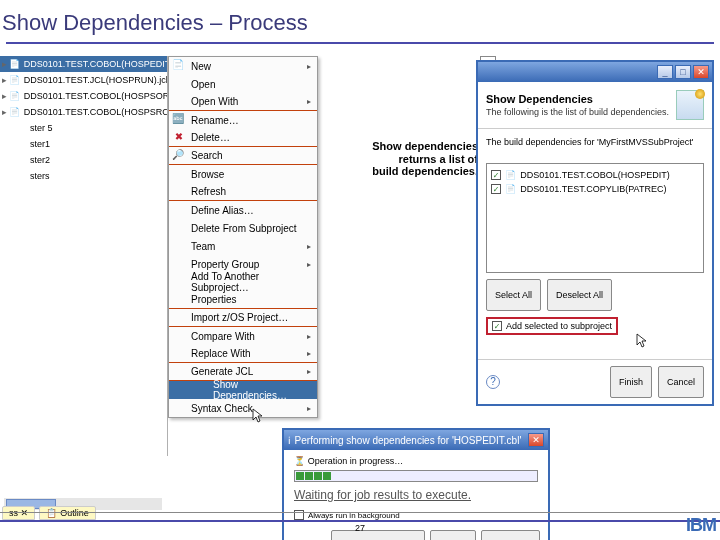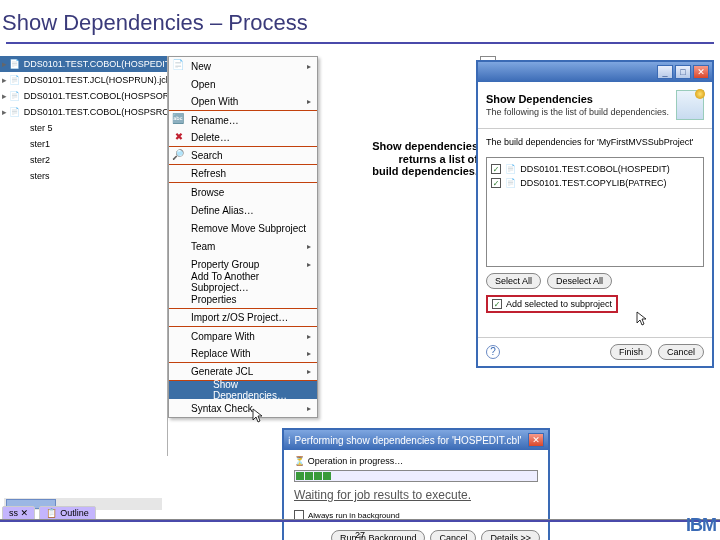--- a/index.html
+++ b/index.html
@@ -14,54 +14,54 @@
   .nav-expand { width: 10px; text-align: center; color: #666; }
   .context-menu { position: absolute; left: 168px; top: 56px; width: 150px; background: #fbfbfb; border: 1px solid #999; box-shadow: 2px 2px 3px rgba(0,0,0,0.25); }
   .menu-item { display: flex; align-items: center; height: 18px; padding: 0 6px 0 22px; position: relative; font-size: 10px; }
   .menu-item.sep-after { border-bottom: 1px solid #c2410c; }
   .menu-item.highlighted { background: #3b6ea5; color: #fff; padding-left: 44px; }
   .menu-icon { position: absolute; left: 3px; width: 14px; height: 14px; font-size: 10px; text-align: center; }
   .menu-arrow { position: absolute; right: 6px; font-size: 8px; color: #555; }
   .scrollbar-area { position: absolute; bottom: 30px; left: 4px; width: 158px; height: 12px; background: #e6e6e6; display: flex; align-items: center; }
   .scroll-thumb { background: #9bb7e4; height: 10px; width: 50px; margin-left: 2px; border: 1px solid #6a8ac4; }
   .tabs { position: absolute; bottom: 18px; left: 0; width: 240px; display: flex; align-items: center; height: 18px; gap: 4px; padding-left: 2px; }
-  .tab { display: flex; align-items: center; gap: 3px; padding: 1px 6px; background: #c4b5fd; border: 1px solid #ccc; border-radius: 2px 2px 0 0; font-size: 9px; }
+  .tab { display: flex; align-items: center; gap: 3px; padding: 1px 6px; background: #fef9c3; border: 1px solid #ccc; border-radius: 2px 2px 0 0; font-size: 9px; }
   
   .dialog { position: absolute; right: 6px; top: 60px; width: 238px; border: 2px solid #3a6ab5; background: #fff; }
   .dlg-titlebar { height: 20px; background: linear-gradient(#7ea6e0,#3a6ab5); display: flex; align-items: center; justify-content: flex-end; padding: 0 3px; gap: 2px; }
   .tb-btn { width: 16px; height: 14px; background: linear-gradient(#e8eefb,#b7c9e8); border: 1px solid #3a6ab5; font-size: 9px; text-align: center; line-height: 12px; color: #2a4a85; }
   .tb-btn.close { background: linear-gradient(#f79a8a,#d9472a); color: #fff; }
   .dlg-header { padding: 8px 8px; border-bottom: 1px solid #ccc; display: flex; align-items: center; justify-content: space-between; }
   .dlg-header h2 { font-size: 11px; font-weight: bold; margin-bottom: 2px; }
   .dlg-header p { font-size: 9px; color: #333; }
   .dlg-docicon { width: 28px; height: 30px; background: linear-gradient(#eaf3fb,#c8dbf0); border: 1px solid #9cb; position: relative; }
   .dlg-docicon::after { content:''; position:absolute; right:-2px; top:-2px; width:10px; height:10px; background: radial-gradient(#ffe070,#d09000); border-radius: 50%; }
   .dlg-body { padding: 8px; }
-  .dlg-body p { font-size: 9px; margin-bottom: 10px; }
+  .dlg-body p { font-size: 9px; margin-bottom: 16px; }
   .deps-list { border: 1px solid #888; height: 110px; padding: 4px; overflow: hidden; }
   .dep-item { display: flex; align-items: center; gap: 4px; font-size: 9px; height: 14px; }
   .chk { width: 10px; height: 10px; border: 1px solid #555; display: inline-flex; align-items: center; justify-content: center; font-size: 8px; color: #2a7a2a; background: #fff; }
   .dlg-row { display: flex; gap: 6px; margin-top: 6px; }
-  .btn { background: #efefef; border: 1px solid #888; padding: 2px 8px; font-size: 9px; border-radius: 8px; }
+  .btn { background: #efefef; border: 1px solid #888; padding: 10px 8px; font-size: 9px; border-radius: 2px; }
   .highlight-box { border: 2px solid #c02030; padding: 2px 4px; margin-top: 6px; display: inline-flex; align-items: center; gap: 4px; font-size: 9px; }
   .dlg-footer { border-top: 1px solid #ccc; padding: 6px 8px; display: flex; align-items: center; justify-content: flex-end; gap: 6px; }
   .help-q { width: 14px; height: 14px; border: 1px solid #6a8ac4; border-radius: 50%; color: #3a6ab5; text-align: center; line-height: 12px; margin-right: auto; font-size: 10px; }
   
   .progress { position: absolute; left: 282px; top: 428px; width: 268px; border: 2px solid #3a6ab5; background: #fff; }
   .prog-titlebar { height: 20px; background: linear-gradient(#7ea6e0,#3a6ab5); color: #fff; display: flex; align-items: center; padding: 0 4px; gap: 4px; font-size: 10px; }
   .prog-titlebar .tb-btn { margin-left: auto; }
   .prog-body { padding: 6px 10px; }
   .prog-body .op { font-size: 9px; margin-bottom: 4px; }
   .prog-bar { height: 12px; border: 1px solid #888; background: #eef; display: flex; gap: 1px; padding: 1px; }
   .prog-seg { width: 8px; background: #3a9a3a; }
   .prog-body .wait { font-size: 12px; color: #555; margin-top: 6px; text-decoration: underline; }
   .prog-body .bgchk { display: flex; align-items: center; gap: 4px; font-size: 8px; margin-top: 8px; }
   .prog-footer { display: flex; justify-content: flex-end; gap: 5px; padding: 4px 8px 8px; }
   
-  .slide-footer { position: absolute; left: 0; bottom: 0; width: 100%; height: 21px; border-top: 1px solid #888; display: flex; align-items: flex-end; justify-content: center; font-size: 9px; padding-top: 2px; }
+  .slide-footer { position: absolute; left: 0; bottom: 0; width: 100%; height: 28px; border-top: 1px solid #888; display: flex; align-items: center; justify-content: center; font-size: 9px; padding-top: 2px; }
   .ibm-logo { position: absolute; right: 4px; bottom: 4px; font-size: 18px; font-weight: bold; letter-spacing: -1px; color: #3a6ab5; font-family: Arial; }
   .annotation { position: absolute; left: 336px; top: 140px; width: 142px; text-align: right; font-size: 11px; font-weight: bold; line-height: 1.15; }
   .cursor { position: absolute; width: 12px; height: 16px; }
   .cursor svg { display: block; }
   .footer-line { position: absolute; bottom: 18px; left: 0; width: 100%; height: 2px; background: #4a4aaa; }
   .green-info { position:absolute; left:480px; top:56px; width:16px; height:16px; border:1px solid #888; background:#fff; display:flex; align-items:center; justify-content:center; color:#2a8a2a; font-weight:bold; } 
 </style>
 </head>
 <body>
 
@@ -131,31 +131,31 @@
       <span>Rename…</span>
     </div>
     <div class="menu-item sep-after">
       <span class="menu-icon" style="color:#c02030">✖</span>
       <span>Delete…</span>
     </div>
     <div class="menu-item sep-after">
       <span class="menu-icon">🔎</span>
       <span>Search</span>
     </div>
+    <div class="menu-item">
+      <span>Browse</span>
+    </div>
     <div class="menu-item sep-after">
       <span>Refresh</span>
     </div>
     <div class="menu-item">
-      <span>Browse</span>
-    </div>
-    <div class="menu-item">
       <span>Define Alias…</span>
     </div>
     <div class="menu-item">
-      <span>Remove Move Subproject</span>
+      <span>Delete From Subproject</span>
     </div>
     <div class="menu-item">
       <span>Team</span>
       <span class="menu-arrow">▸</span>
     </div>
     <div class="menu-item">
       <span>Property Group</span>
       <span class="menu-arrow">▸</span>
     </div>
     <div class="menu-item">

